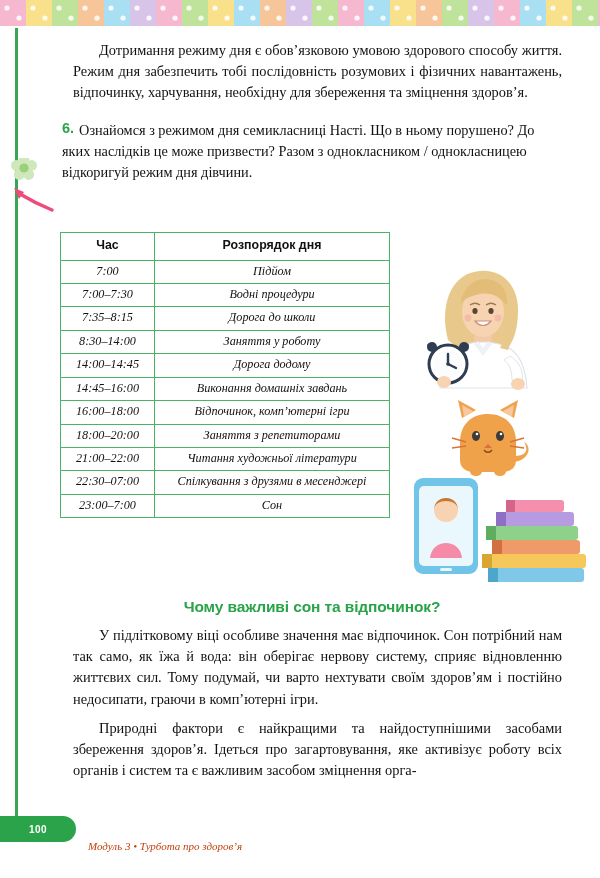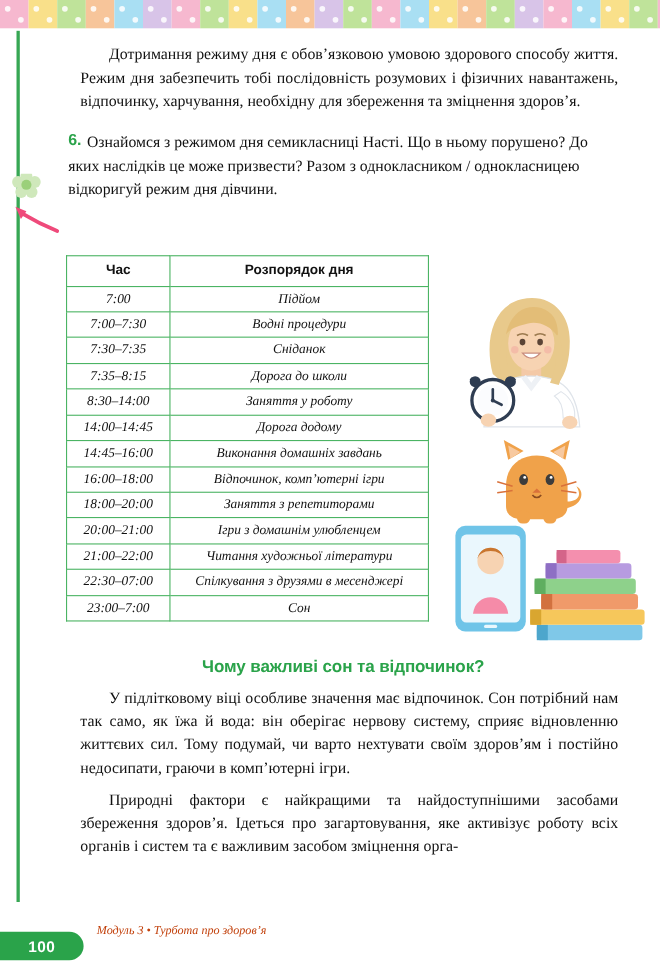--- a/index.html
+++ b/index.html
@@ -128,28 +128,28 @@
   }
   .block-harden {
     position: absolute;
     left: 62px; top: 718px;
     width: 500px;
   }
 
   
   .footer-pill {
     position: absolute;
-    left: 0; bottom: 5px;
+    left: 0; bottom: 36px;
     width: 76px; height: 26px;
     background: #2aa34a;
     border-radius: 0 13px 13px 0;
     color: #fff;
     font-family: "Liberation Sans", sans-serif;
     font-weight: bold;
-    font-size: 14px;
+    font-size: 10px;
     display: flex;
     align-items: center;
     justify-content: center;
     letter-spacing: 0.4px;
   }
   .footer-text {
     position: absolute;
     left: 88px; bottom: 26px;
     font-size: 11px;
     font-style: italic;
@@ -279,24 +279,20 @@
     <tbody id="schedule-body">
         <tr>
           <td class="time">7:00</td>
           <td>Підйом</td>
         </tr>
         <tr>
           <td class="time">7:00–7:30</td>
           <td>Водні процедури</td>
         </tr>
         <tr>
-          <td class="time">7:30–7:35</td>
-          <td>Сніданок</td>
-        </tr>
-        <tr>
           <td class="time">7:35–8:15</td>
           <td>Дорога до школи</td>
         </tr>
         <tr>
           <td class="time">8:30–14:00</td>
           <td>Заняття у роботу</td>
         </tr>
         <tr>
           <td class="time">14:00–14:45</td>
           <td>Дорога додому</td>
@@ -305,24 +301,20 @@
           <td class="time">14:45–16:00</td>
           <td>Виконання домашніх завдань</td>
         </tr>
         <tr>
           <td class="time">16:00–18:00</td>
           <td>Відпочинок, комп’ютерні ігри</td>
         </tr>
         <tr>
           <td class="time">18:00–20:00</td>
           <td>Заняття з репетиторами</td>
-        </tr>
-        <tr>
-          <td class="time">20:00–21:00</td>
-          <td>Ігри з домашнім улюбленцем</td>
         </tr>
         <tr>
           <td class="time">21:00–22:00</td>
           <td>Читання художньої літератури</td>
         </tr>
         <tr>
           <td class="time">22:30–07:00</td>
           <td>Спілкування з друзями в месенджері</td>
         </tr>
         <tr>

